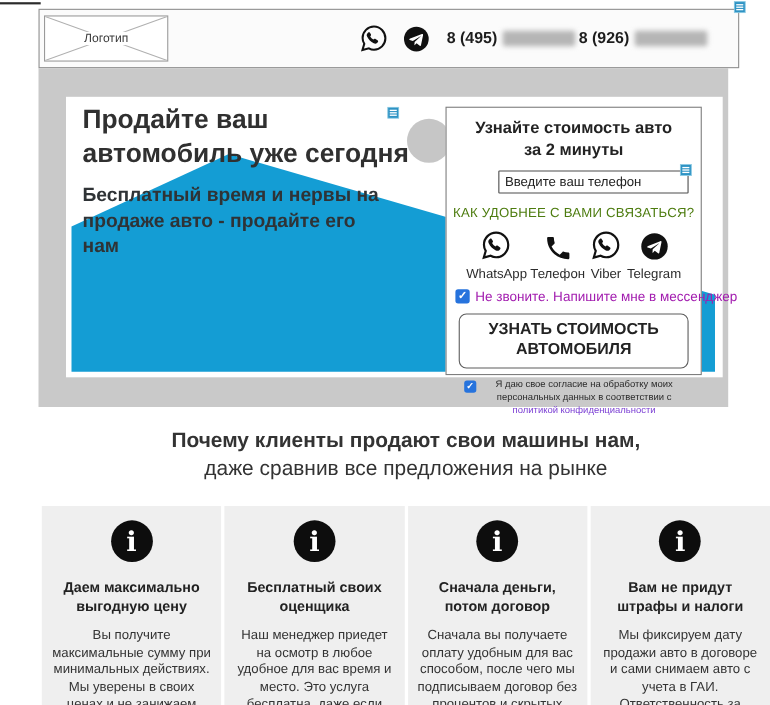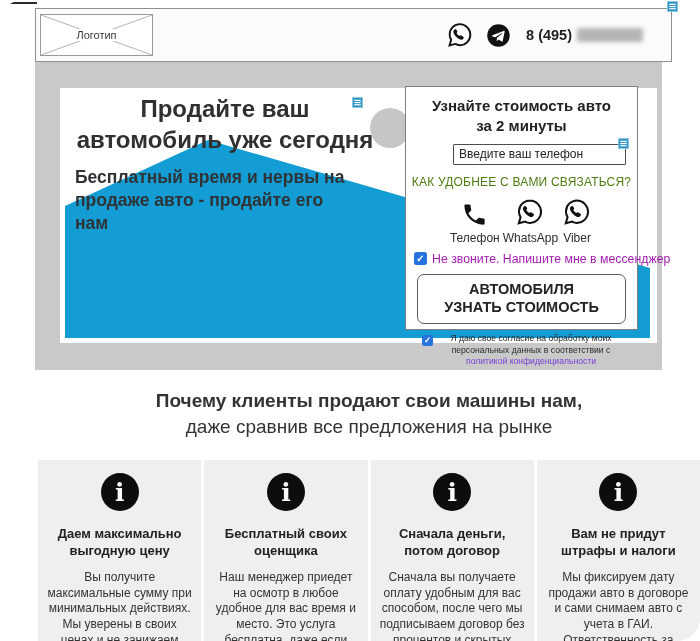--- a/index.html
+++ b/index.html
@@ -1,18 +1,18 @@
 <!DOCTYPE html>
 <html><head>
 <meta charset="utf-8">
 <style>
   * { margin:0; padding:0; box-sizing:border-box; }
   html,body { background:#fff; }
   body { font-family:"Liberation Sans", sans-serif; color:#2e2e2e; }
-  .page { position:relative; width:700px; height:641px; background:#fff; overflow:hidden;border-radius:23px; }
+  .page { position:relative; width:700px; height:641px; background:#fff; overflow:hidden; }
 
   
   .top-line { position:absolute; left:0; top:2px; width:37px; height:2px; background:#2b2b2b; }
 
   
   .header { position:absolute; left:35px; top:8px; width:637px; height:54px;
             background:#fbfbfb; border:1px solid #8f8f8f;
             display:flex; align-items:center; justify-content:space-between;
             padding:0 28px 0 4px; }
   .logo { position:relative; width:113px; height:42px; background:#fff; border:1px solid #9a9a9a; }
@@ -29,29 +29,29 @@
 
   
   .mi { display:block; width:11px; height:11px; cursor:pointer; }
   .mi-hdr { position:absolute; left:667px; top:1px; z-index:30; }
 
   
   .hero { position:absolute; left:35px; top:62px; width:627px; height:308px; background:#c9c9c9; }
   .hero-inner { position:absolute; left:25px; top:26px; width:597px; height:255px; background:#fff; }
   .mountain { position:absolute; left:0; top:0; width:597px; height:255px; }
   .hero-title { position:absolute; left:15px; top:6px; width:300px; font-size:24px; font-weight:bold;
-                line-height:1.28; color:#303030; z-index:2;text-align:center; }
+                line-height:1.28; color:#303030; z-index:2; }
   .mi-title { position:absolute; left:292px; top:9px; z-index:3; }
   .hero-sub { position:absolute; left:15px; top:78px; width:285px; font-size:17.5px; font-weight:bold;
               line-height:1.3; color:#2f3336; z-index:2; }
   .hero-circle { position:absolute; left:310px; top:20px; width:40px; height:40px; border-radius:50%;
                  background:#c6c6c6; z-index:3; }
 
   
-  .form-card { position:absolute; left:370px; top:24px; width:233px; height:244px; background:#fff;
+  .form-card { position:absolute; left:370px; top:35px; width:233px; height:244px; background:#fff;
                border:1px solid #7e7e7e; z-index:5; text-align:center; }
   .form-title { margin-top:9px; font-size:15px; font-weight:bold; color:#232323; line-height:1.35; }
   .form-title span { display:block; }
   .input-wrap { position:relative; margin:7px 11px 4px 11px;padding-left:36px; }
   .phone-input { width:100%; height:21px; border:1px solid #4d4d4d; border-radius:1px; font-size:12px;
                  padding:0 5px; font-family:"Liberation Sans", sans-serif; color:#222; }
   .phone-input::placeholder { color:#222; opacity:1; }
   .mi-input { position:absolute; right:-3px; top:-6px; z-index:6; }
   .contact-q { margin-top:10px; font-size:12px; color:#4d7c0f; letter-spacing:.2px; }
   .contact-row { display:flex; justify-content:center; align-items:flex-end; gap:3px; margin-top:7px; }
@@ -113,20 +113,24 @@
       </svg>
       <svg class="hdr-ico" viewBox="0 0 40 40" style="width:29px;height:29px;">
         <circle cx="20" cy="20" r="15.5" fill="#111"></circle>
         <path d="M11.5 19.7l15.5-6c.9-.35 1.7.2 1.4 1.55l-2.6 12.4c-.2.95-.75 1.18-1.5.73l-4-3-1.95 1.9c-.22.22-.4.4-.8.4l.28-4.1 7.4-6.7c.32-.3-.07-.45-.5-.17l-9.15 5.8-3.94-1.25c-.86-.27-.88-.86.18-1.28z" fill="#fff"></path>
       </svg>
       <div class="phones">
         <div class="phone-row">
           <span>8 (495)</span>
             <span class="blur-box"></span>
         </div>
+        <div class="phone-row">
+          <span>8 (926)</span>
+            <span class="blur-box"></span>
+        </div>
       </div>
     </div>
   </div>
 
   <svg class="mi mi-hdr" viewBox="0 0 12 12">
     <rect x="0.5" y="0.5" width="11" height="11" fill="#2e93c4" stroke="#8ecbe4"></rect>
     <rect x="2.5" y="3" width="7" height="1.3" fill="#fff"></rect>
       <rect x="2.5" y="5.4" width="7" height="1.3" fill="#fff"></rect>
       <rect x="2.5" y="7.8" width="7" height="1.3" fill="#fff"></rect>
   </svg>
@@ -161,54 +165,63 @@
             <rect x="2.5" y="5.4" width="7" height="1.3" fill="#fff"></rect>
             <rect x="2.5" y="7.8" width="7" height="1.3" fill="#fff"></rect>
         </svg>
       </div>
 
       <div class="contact-q">КАК УДОБНЕЕ С ВАМИ СВЯЗАТЬСЯ?</div>
 
       <div class="contact-row">
         <div class="contact-opt">
           <span class="c-ico">
-            <svg width="27" height="27" viewBox="0 0 24 24">
-                <path fill="#111" d="M6.62 10.79c1.44 2.83 3.76 5.14 6.59 6.59l2.2-2.2c.27-.27.67-.36 1.02-.24 1.12.37 2.33.57 3.57.57.55 0 1 .45 1 1V20c0 .55-.45 1-1 1-9.39 0-17-7.61-17-17 0-.55.45-1 1-1h3.5c.55 0 1 .45 1 1 0 1.25.2 2.45.57 3.57.11.35.03.74-.25 1.02l-2.2 2.2z"></path>
-              </svg>
-          </span>
-          <span class="c-lbl">Телефон</span>
-        </div>
-        <div class="contact-opt">
-          <span class="c-ico">
             <svg width="32" height="32" viewBox="0 0 40 40">
               <path d="M20 5.5c-7.6 0-13.8 6.2-13.8 13.8 0 2.6.7 5 2 7.1L6 34l7.8-2.1c1.9 1.1 4 1.7 6.2 1.7 7.6 0 13.8-6.2 13.8-13.8S27.6 5.5 20 5.5z" fill="none" stroke="#111" stroke-width="2.5"></path>
               <path d="M14.9 12.8c-.5-.5-1.4-.6-2 0l-1 1c-.9.9-1 2.4-.3 3.9 1.6 3.6 4.5 6.5 8.1 8.1 1.5.7 3 .6 3.9-.3l1-1c.6-.6.5-1.5 0-2l-2.7-2c-.5-.4-1.2-.4-1.7 0l-1 .8c-1.6-.9-2.9-2.2-3.8-3.8l.8-1c.4-.5.4-1.2 0-1.7l-1.3-2z" fill="#111"></path>
             </svg>
           </span>
           <span class="c-lbl">WhatsApp</span>
         </div>
         <div class="contact-opt">
           <span class="c-ico">
+            <svg width="27" height="27" viewBox="0 0 24 24">
+                <path fill="#111" d="M6.62 10.79c1.44 2.83 3.76 5.14 6.59 6.59l2.2-2.2c.27-.27.67-.36 1.02-.24 1.12.37 2.33.57 3.57.57.55 0 1 .45 1 1V20c0 .55-.45 1-1 1-9.39 0-17-7.61-17-17 0-.55.45-1 1-1h3.5c.55 0 1 .45 1 1 0 1.25.2 2.45.57 3.57.11.35.03.74-.25 1.02l-2.2 2.2z"></path>
+              </svg>
+          </span>
+          <span class="c-lbl">Телефон</span>
+        </div>
+        <div class="contact-opt">
+          <span class="c-ico">
             <svg width="32" height="32" viewBox="0 0 40 40">
               <path d="M20 5.5c-7.6 0-13.8 6.2-13.8 13.8 0 2.6.7 5 2 7.1L6 34l7.8-2.1c1.9 1.1 4 1.7 6.2 1.7 7.6 0 13.8-6.2 13.8-13.8S27.6 5.5 20 5.5z" fill="none" stroke="#111" stroke-width="2.5"></path>
               <path d="M14.9 12.8c-.5-.5-1.4-.6-2 0l-1 1c-.9.9-1 2.4-.3 3.9 1.6 3.6 4.5 6.5 8.1 8.1 1.5.7 3 .6 3.9-.3l1-1c.6-.6.5-1.5 0-2l-2.7-2c-.5-.4-1.2-.4-1.7 0l-1 .8c-1.6-.9-2.9-2.2-3.8-3.8l.8-1c.4-.5.4-1.2 0-1.7l-1.3-2z" fill="#111"></path>
             </svg>
           </span>
           <span class="c-lbl">Viber</span>
         </div>
+        <div class="contact-opt">
+          <span class="c-ico">
+            <svg width="30" height="30" viewBox="0 0 40 40">
+              <circle cx="20" cy="20" r="16" fill="#111"></circle>
+              <path d="M11.5 19.7l15.5-6c.9-.35 1.7.2 1.4 1.55l-2.6 12.4c-.2.95-.75 1.18-1.5.73l-4-3-1.95 1.9c-.22.22-.4.4-.8.4l.28-4.1 7.4-6.7c.32-.3-.07-.45-.5-.17l-9.15 5.8-3.94-1.25c-.86-.27-.88-.86.18-1.28z" fill="#fff"></path>
+            </svg>
+          </span>
+          <span class="c-lbl">Telegram</span>
+        </div>
       </div>
 
       <div class="msg-row">
         <span class="cb"></span>
         <span class="msg-lbl">Не звоните. Напишите мне в мессенджер</span>
       </div>
 
       <button class="submit-btn">
+        <span>УЗНАТЬ СТОИМОСТЬ</span>
         <span>АВТОМОБИЛЯ</span>
-        <span>УЗНАТЬ СТОИМОСТЬ</span>
       </button>
 
       <div class="consent-row">
         <span class="cb"></span>
         <span class="consent-txt">
           <span>Я даю свое согласие на обработку моих персональных данных в соответствии с </span><span class="consent-link">политикой конфиденциальности</span>
         </span>
       </div>
     </div>
   </div>

